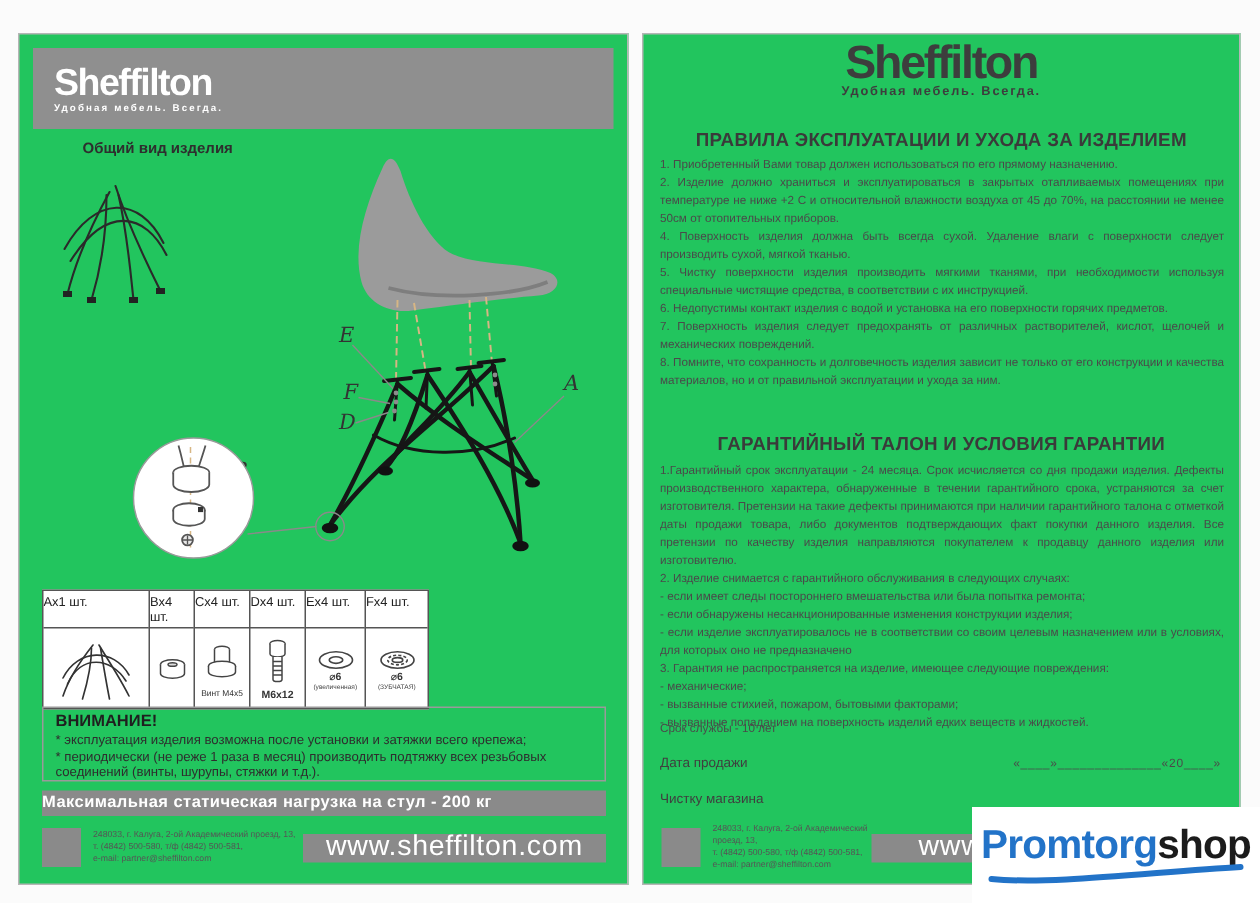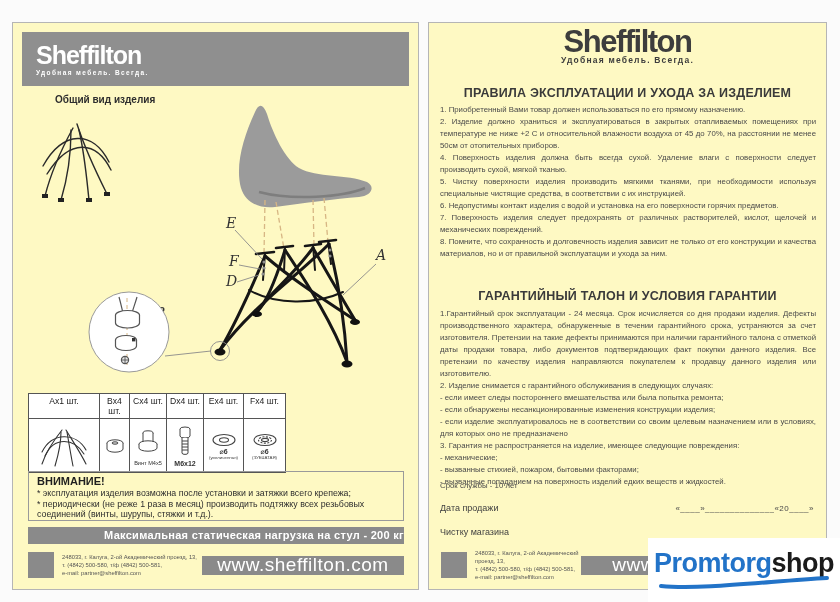--- a/index.html
+++ b/index.html
@@ -1,45 +1,45 @@
 <!DOCTYPE html>
 <html lang="ru"><head>
 <meta charset="utf-8">
 <style>
   html,body{margin:0;padding:0;background:#fbfbfb;width:840px;height:602px;overflow:hidden;
     font-family:"Liberation Sans","DejaVu Sans",sans-serif;-webkit-font-smoothing:antialiased;}
-  .page{position:absolute;background:#fef9c3;border:1px solid #b5b5b5;box-sizing:border-box;padding-left:16px;}
+  .page{position:absolute;background:#22c55e;border:1px solid #b5b5b5;box-sizing:border-box;padding-left:16px;}
   #left-page{left:12px;top:22px;width:407px;height:568px;}
   #right-page{left:428px;top:22px;width:399px;height:568px;}
 
   
   .banner{position:absolute;left:9px;top:9px;right:9px;height:54px;background:#8f8f8f;display:flex;align-items:center;justify-content:space-between;}
   .brand-block{padding-left:14px;color:#fff;}
   .brand-name{font-size:25px;font-weight:bold;letter-spacing:-1px;line-height:26px;}
   .brand-tagline{font-size:6.5px;font-weight:bold;letter-spacing:1.4px;margin-top:1px;}
   .banner-title{text-align:right;padding-right:12px;color:#fff;font-weight:bold;}
   .banner-title .t1{font-size:13.5px;letter-spacing:.5px;margin-bottom:5px;}
   .banner-title .t2{font-size:12.5px;letter-spacing:.5px;}
   .overview-label{position:absolute;left:42px;top:71px;font-size:10px;font-weight:bold;color:#2e2e2e;}
   .diagram-svg{position:absolute;left:0;top:81px;}
 
   .parts-table{position:absolute;left:15px;top:370px;width:258px;border:1px solid #555;box-sizing:border-box;background:#fff;}
   .pt-row{display:grid;grid-template-columns:70px 30px 37px 37px 40px 42px;}
-  .pt-cell{border-left:1px solid #555;box-sizing:border-box;text-align:center;overflow:hidden;}
+  .pt-cell{border-left:1px solid #555;box-sizing:border-box;text-align:left;overflow:hidden;}
   .pt-cell:first-child{border-left:none;}
   .pt-head .pt-cell{font-size:8.6px;color:#222;padding:2px 0 2px 0;}
   .pt-body .pt-cell{border-top:1px solid #555;height:54px;display:flex;flex-direction:column;align-items:center;justify-content:center;}
   .pt-caption{font-size:5.6px;color:#333;line-height:6px;}
   .pt-caption.big{font-size:7px;font-weight:bold;}
   .pt-sub{font-size:4.4px;color:#444;line-height:5px;}
 
   .warning-box{position:absolute;left:15px;right:14px;top:448px;height:50px;border:1px solid #9a9a9a;box-sizing:border-box;padding:3px 8px;}
   .warning-title{font-size:11px;font-weight:bold;color:#1f1f1f;margin-bottom:1px;}
   .warning-line{font-size:8.8px;color:#2e2e2e;line-height:10.5px;font-weight:500;}
-  .max-load-bar{position:absolute;left:15px;right:14px;top:504px;height:17px;background:#8a8a8a;color:#fff;font-size:11px;font-weight:bold;text-align:right;line-height:17px;letter-spacing:.3px;}
+  .max-load-bar{position:absolute;left:15px;right:14px;top:504px;height:17px;background:#8a8a8a;color:#fff;font-size:11px;font-weight:bold;text-align:left;line-height:17px;letter-spacing:.3px;}
   .doc-footer{position:absolute;left:15px;right:14px;top:527px;height:30px;display:flex;align-items:center;}
   .footer-square{width:26px;height:26px;background:#8a8a8a;flex:0 0 auto;}
   .footer-address{margin-left:8px;font-size:5.8px;color:#555;line-height:8px;flex:1 1 auto;}
   .www-bar{background:#8a8a8a;color:#fff;height:19px;display:flex;align-items:center;justify-content:center;font-size:19px;letter-spacing:.5px;padding:0 8px;white-space:nowrap;}
   #left-www{width:186px;flex:0 0 auto;}
   #right-www{width:218px;flex:0 0 auto;}
 
   
   .r-brand{position:absolute;left:0;right:0;top:6px;text-align:center;color:#3d3d3d;}
   .r-brand .brand-name{font-size:31px;letter-spacing:-1.5px;color:#3d3d3d;}

